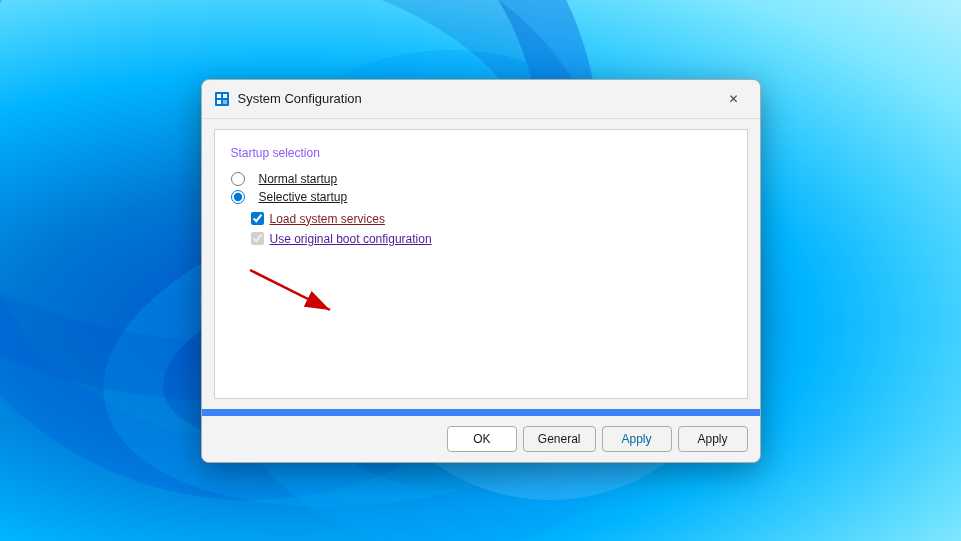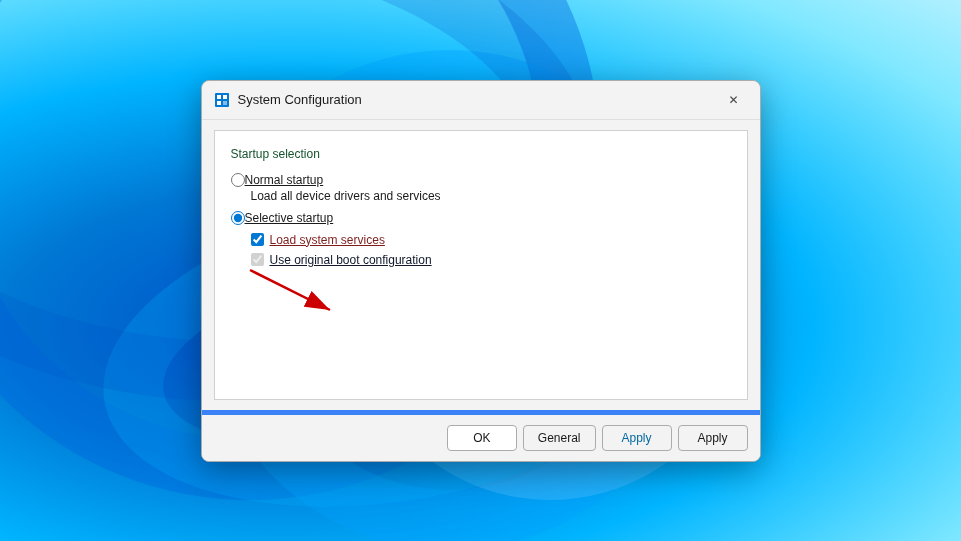--- a/index.html
+++ b/index.html
@@ -156,33 +156,33 @@
     .content {
       background: white;
       margin: 10px 12px;
       border: 1px solid #d0d0d0;
       padding: 16px;
       min-height: 270px;
     }
 
     .section-title {
       font-size: 12px;
-      color: #14532d;
+      color: #8b5cf6;
       margin-bottom: 12px;
       font-weight: 400;
     }
 
     .radio-option {
       margin-bottom: 4px;
     }
 
     .radio-label {
       display: flex;
       align-items: flex-end;
-      gap: 0;
+      gap: 14px;
       cursor: pointer;
       font-size: 12px;
       color: #1a1a1a;
     }
 
     .radio-label input[type="radio"] {
       accent-color: #0078d4;
       width: 14px;
       height: 14px;
       cursor: pointer;
@@ -221,28 +221,28 @@
 
     .checkbox-label {
       font-size: 12px;
       color: #7f1d1d;
       text-decoration: underline;
       cursor: pointer;
     }
 
     .checkbox-label-disabled {
       font-size: 12px;
-      color: #0f172a;
+      color: #4c1d95;
       text-decoration: underline;
     }
 
     
     .footer {
       background: #f3f3f3;
-      border-top: 5px solid #3b82f6;
+      border-top: 7px solid #3b82f6;
       padding: 10px 12px;
       display: flex;
       justify-content: flex-end;
       gap: 6px;
     }
 
     .btn {
       min-width: 70px;
       padding: 5px 14px;
       font-size: 12px;
@@ -305,21 +305,20 @@
 
 
     <div class="content">
       <div class="section-title">Startup selection</div>
 
       <div class="radio-option">
         <label class="radio-label">
           <input type="radio" name="startup" style="">
           <span class="radio-sub-label">Normal startup</span>
         </label>
-        <div class="description">Load all device drivers and services</div>
       </div>
 
 
       <div class="radio-option">
         <label class="radio-label">
           <input type="radio" name="startup" checked="" style="">
           <span class="radio-sub-label">Selective startup</span>
         </label>
 
         <div class="sub-options">

